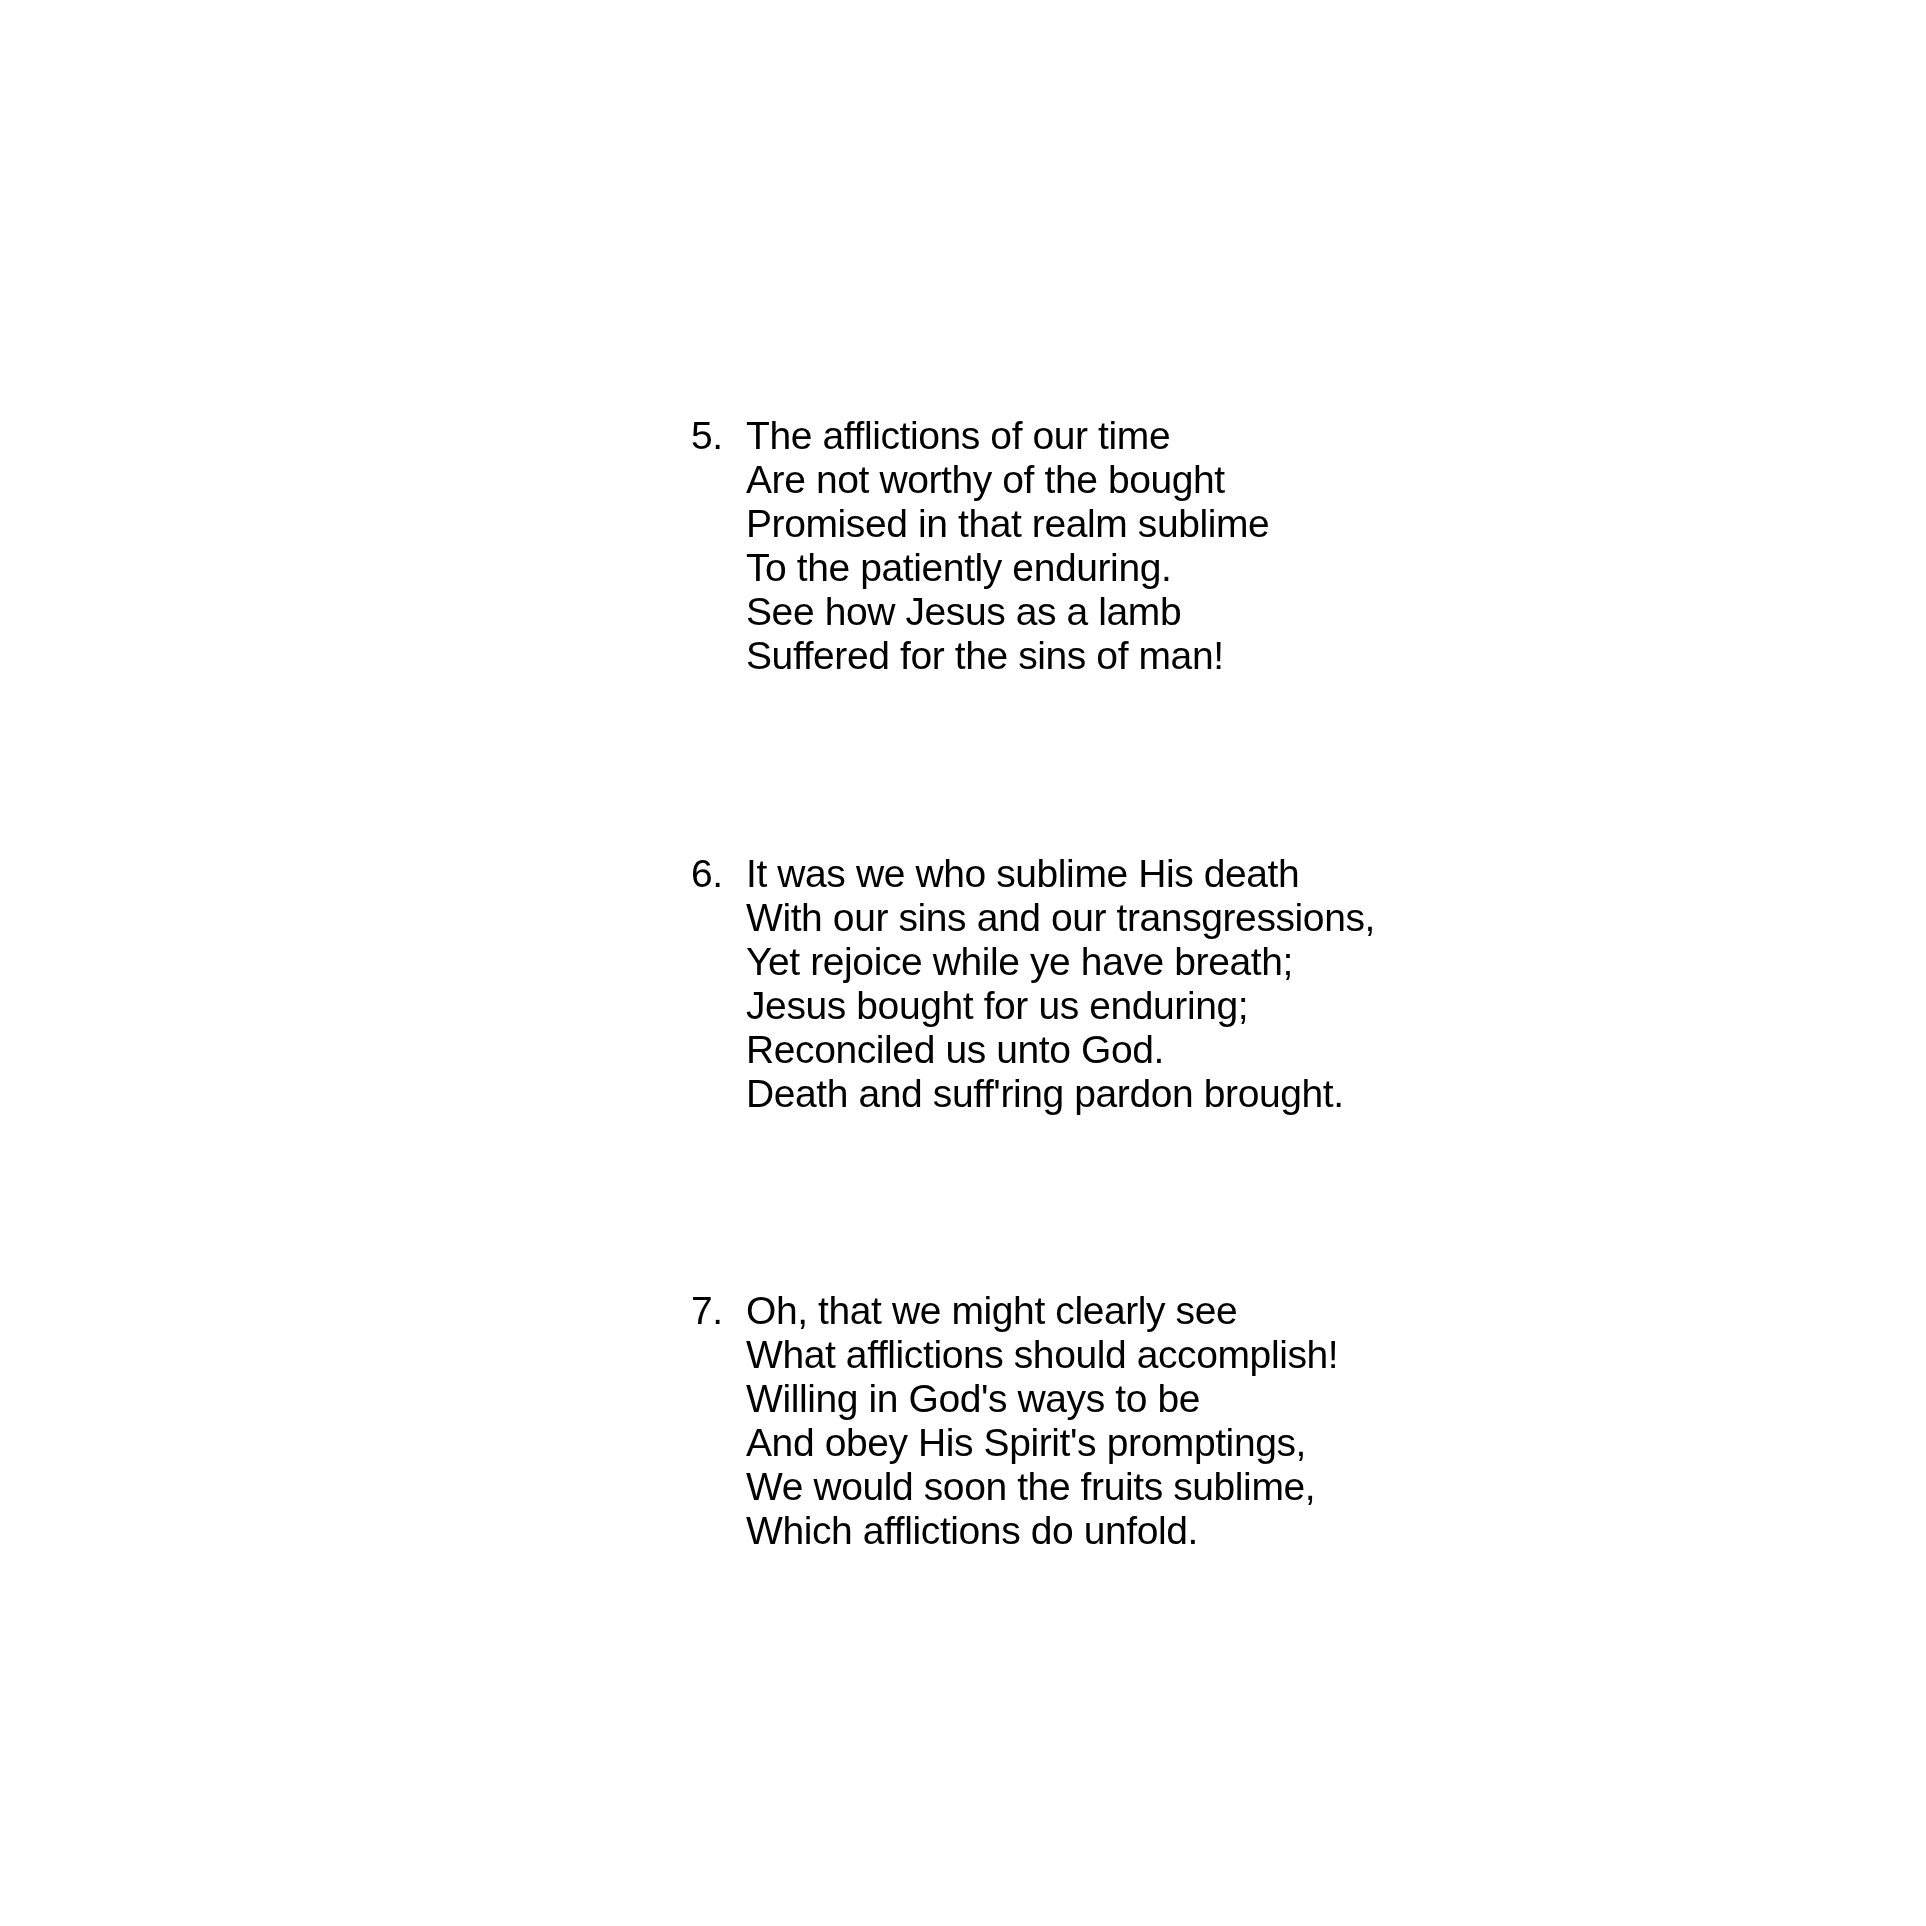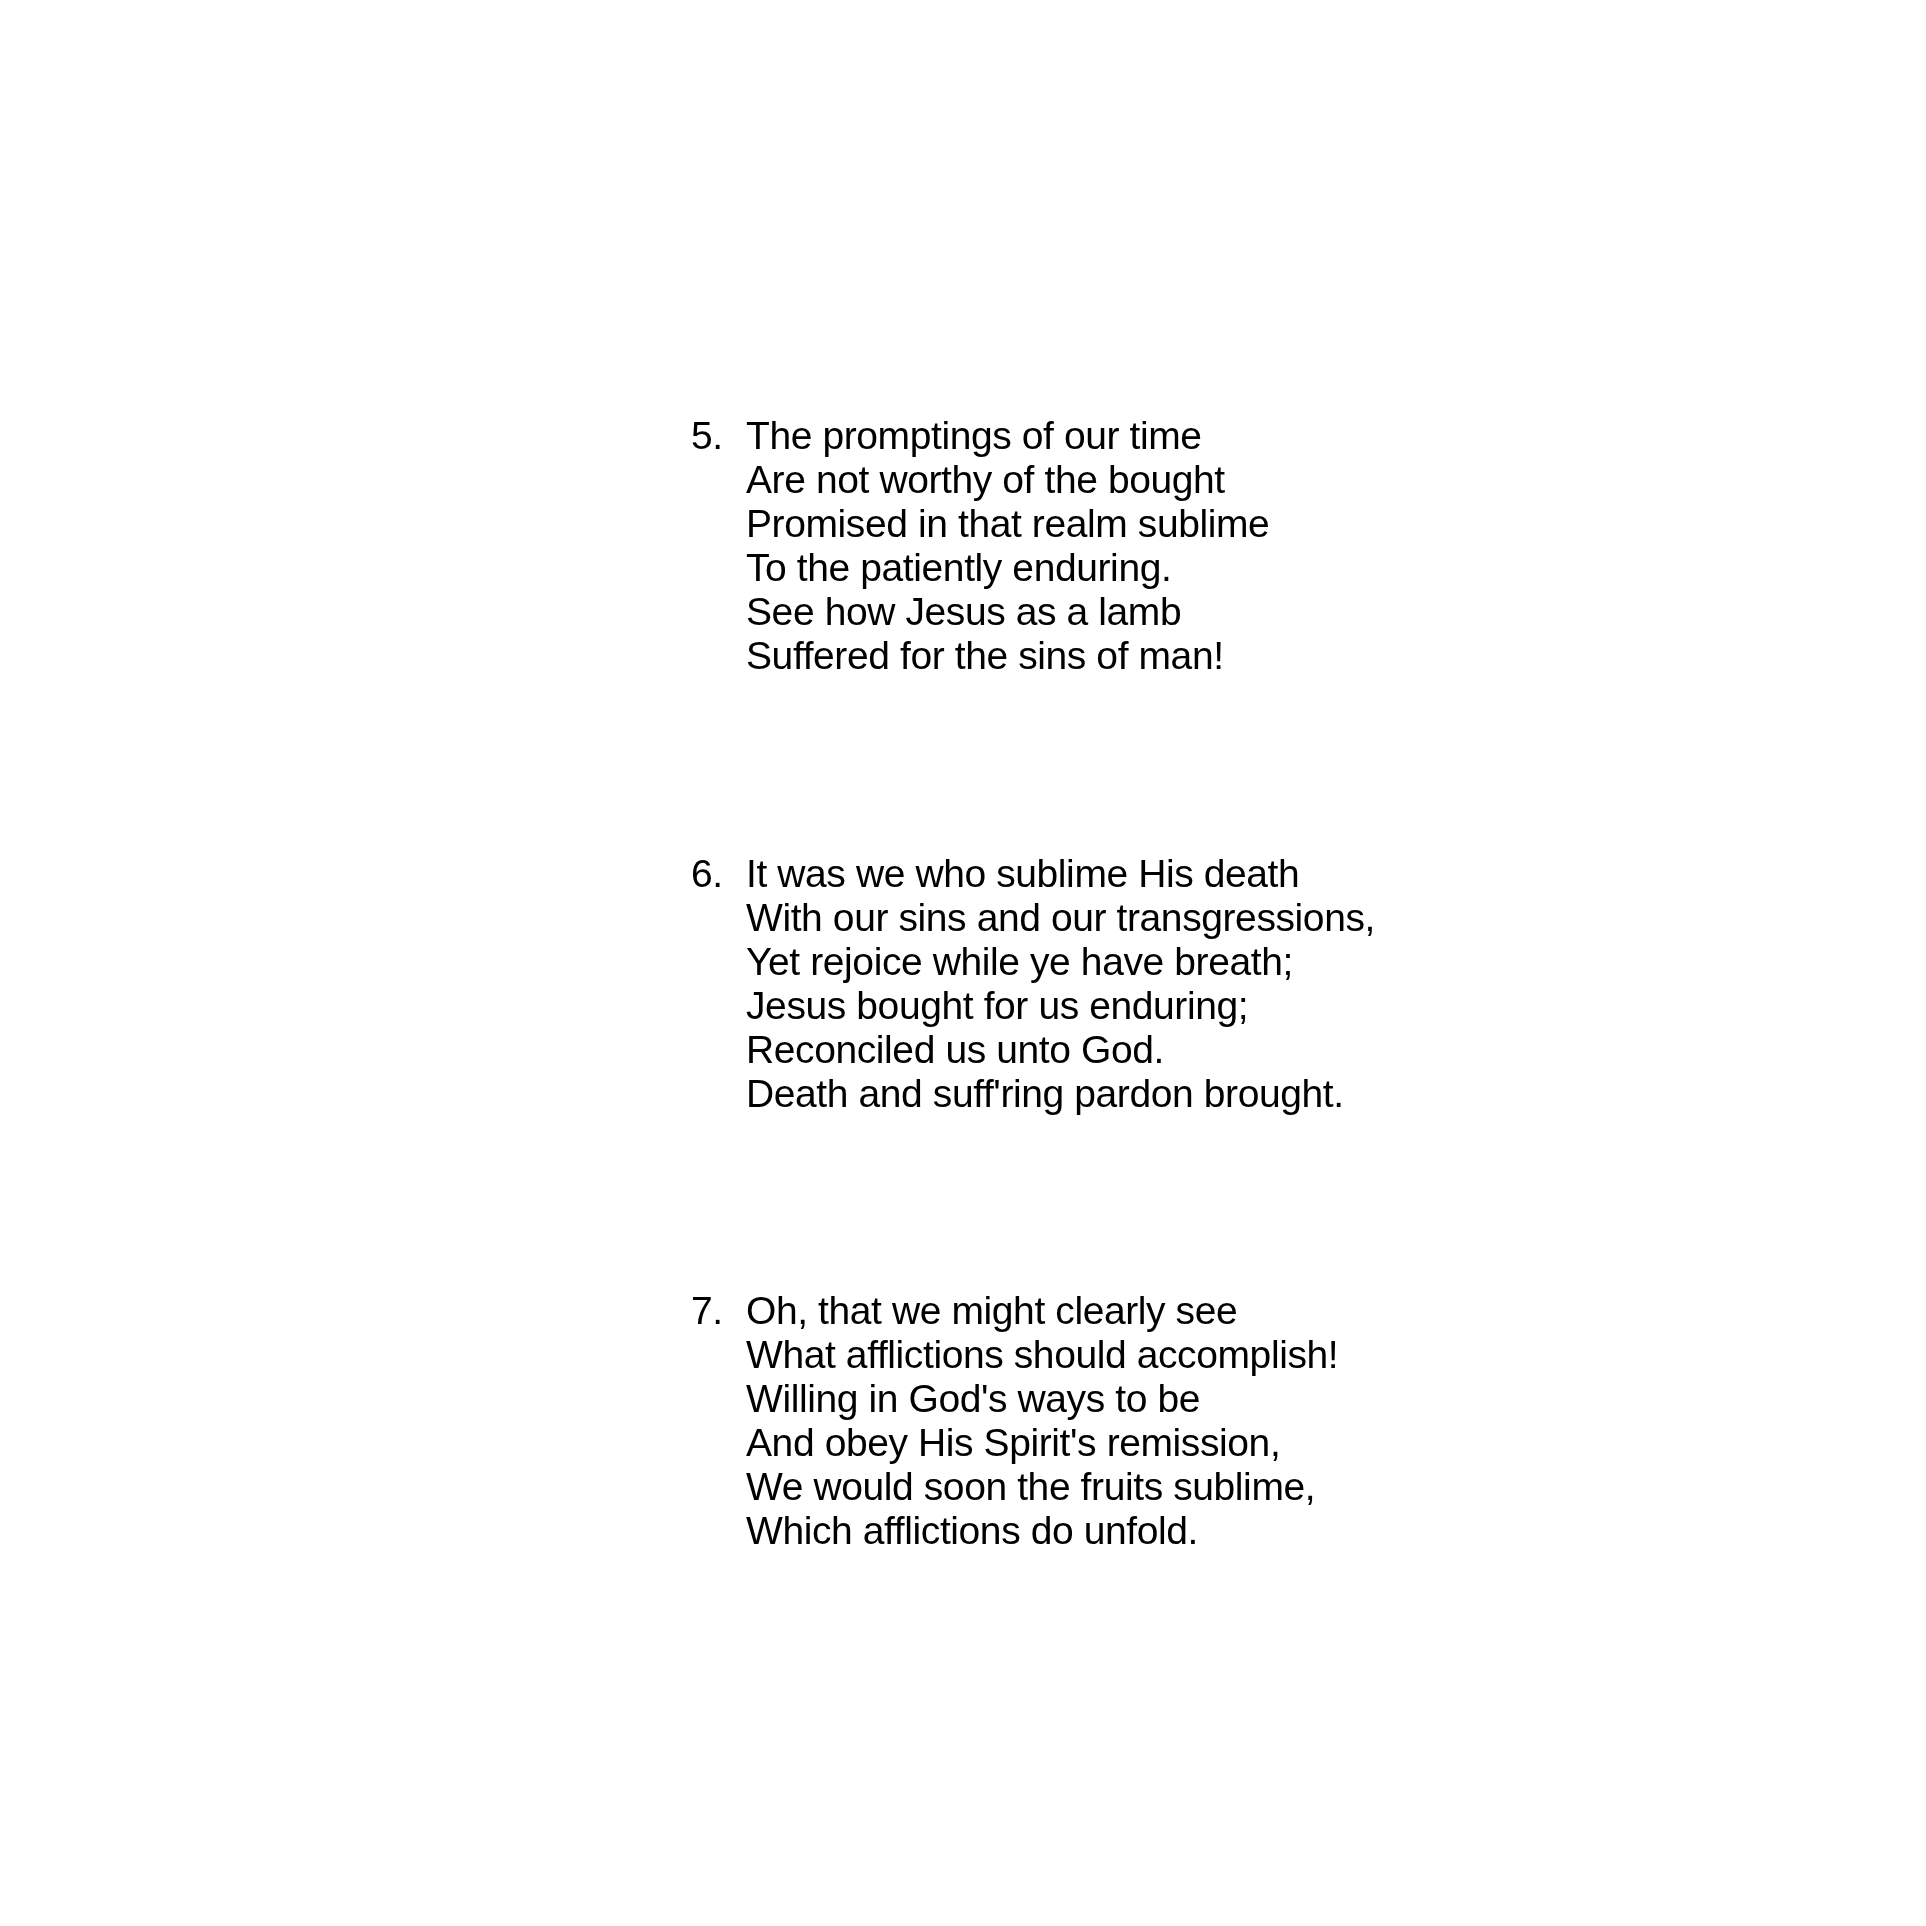--- a/index.html
+++ b/index.html
@@ -22,21 +22,21 @@
   #v7 { top: 1289px; }
 </style>
 </head>
 <body>
 
 <div class="page">
 
   <div class="verse" id="v5">
     <div class="row">
         <span class="num">5.</span>
-        <span class="line">The promptings of our time</span>
+        <span class="line">The afflictions of our time</span>
       </div>
     <div class="row">
         <span class="num"></span>
         <span class="line">Are not worthy of the bought</span>
       </div>
     <div class="row">
         <span class="num"></span>
         <span class="line">Promised in that realm sublime</span>
       </div>
     <div class="row">
@@ -88,21 +88,21 @@
     <div class="row">
         <span class="num"></span>
         <span class="line">What afflictions should accomplish!</span>
       </div>
     <div class="row">
         <span class="num"></span>
         <span class="line">Willing in God's ways to be</span>
       </div>
     <div class="row">
         <span class="num"></span>
-        <span class="line">And obey His Spirit's remission,</span>
+        <span class="line">And obey His Spirit's promptings,</span>
       </div>
     <div class="row">
         <span class="num"></span>
         <span class="line">We would soon the fruits sublime,</span>
       </div>
     <div class="row">
         <span class="num"></span>
         <span class="line">Which afflictions do unfold.</span>
       </div>
   </div>

